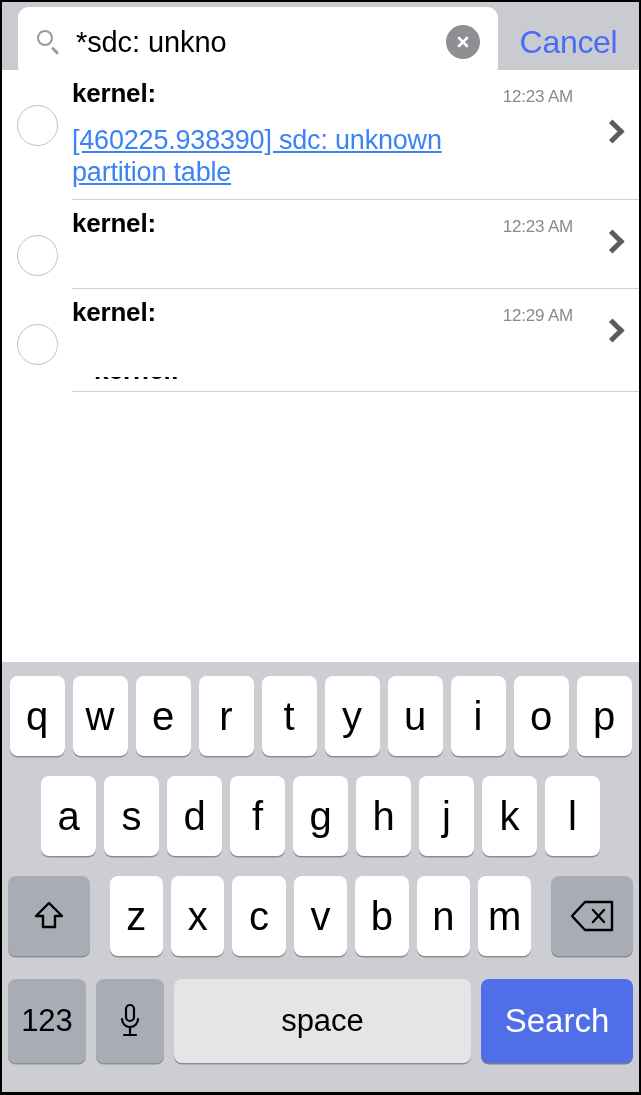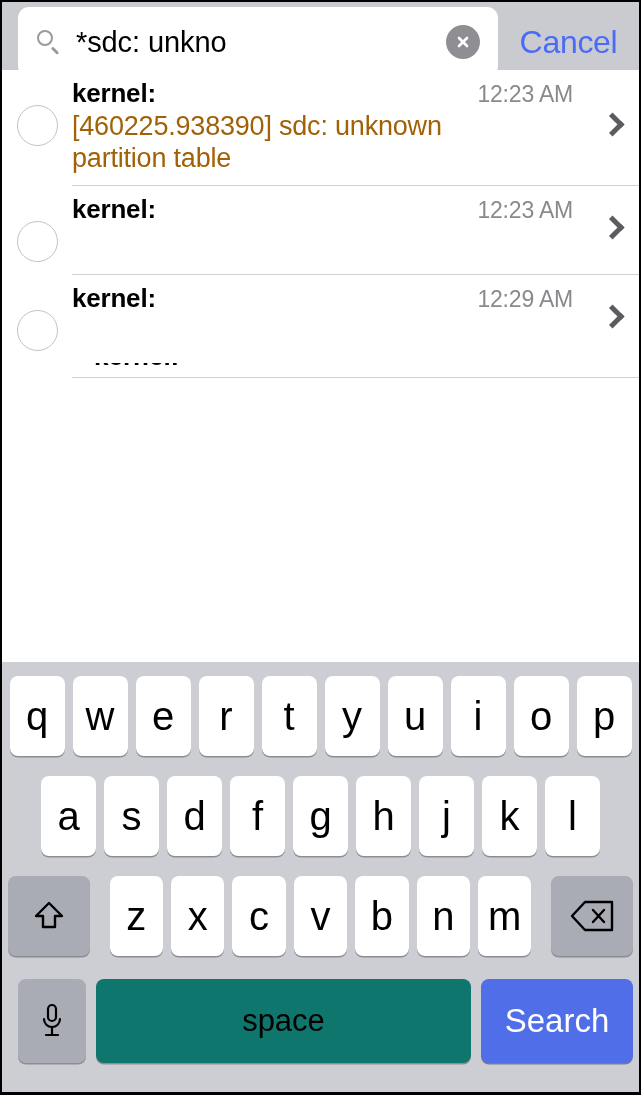--- a/index.html
+++ b/index.html
@@ -144,33 +144,34 @@
     align-items: baseline;
     justify-content: space-between;
   }
   .row-sender {
     font-size: 26px;
     font-weight: bold;
     color: #000;
     letter-spacing: -0.2px;
   }
   .row-time {
-    font-size: 23px;
+    font-size: 17px;
     color: #8a8a8e;
     letter-spacing: -0.2px;
     white-space: nowrap;
     padding-right: 4px;
   }
   .row-msg {
-    margin-top: 2px;
+    margin-top: 16px;
     font-size: 27px;
-    color: #a16207;
+    color: #3b82f6;
     line-height: 1.18;
     letter-spacing: -0.2px;
     max-width: 412px;
+    text-decoration: underline;
   }
   .chevron-cell {
     flex: 0 0 auto;
     width: 56px;
     display: flex;
     align-items: center;
     justify-content: center;
     align-self: stretch;
   }
   .chevron {
@@ -274,21 +275,21 @@
     border-radius: 8px;
     box-shadow: 0 1.5px 0 #8b8d93;
     display: flex;
     align-items: center;
     justify-content: center;
   }
   .key-space {
     flex: 1 1 auto;
     height: 84px;
     margin: 0 10px;
-    background: #0f766e;
+    background: #e5e5e5;
     border-radius: 8px;
     box-shadow: 0 1.5px 0 #8b8d93;
     display: flex;
     align-items: center;
     justify-content: center;
     font-size: 31px;
     color: #000;
   }
   .key-search {
     width: 152px;
@@ -426,20 +427,21 @@
       <div class="key key-wide key-del">
         <svg width="46" height="34" viewBox="0 0 46 34" aria-hidden="true">
           <path d="M16 3 L43 3 L43 31 L16 31 L3 17 Z" fill="none" stroke="#000" stroke-width="2.4" stroke-linejoin="round"></path>
           <line x1="24" y1="11" x2="35" y2="23" stroke="#000" stroke-width="2.4" stroke-linecap="round"></line>
           <line x1="35" y1="11" x2="24" y2="23" stroke="#000" stroke-width="2.4" stroke-linecap="round"></line>
         </svg>
       </div>
     </div>
 
     <div class="kb-row-bottom">
+      <div class="key-123">123</div>
       <div class="key-mic">
         <svg width="26" height="38" viewBox="0 0 26 38" aria-hidden="true">
           <rect x="9" y="3" width="8" height="16" rx="4" fill="none" stroke="#000" stroke-width="2.2"></rect>
           <path d="M5 17 a8 8 0 0 0 16 0" fill="none" stroke="#000" stroke-width="2.2" stroke-linecap="round"></path>
           <line x1="13" y1="25" x2="13" y2="32" stroke="#000" stroke-width="2.2" stroke-linecap="round"></line>
           <line x1="7" y1="33" x2="19" y2="33" stroke="#000" stroke-width="2.2" stroke-linecap="round"></line>
         </svg>
       </div>
       <div class="key-space">space</div>
       <div class="key-search">Search</div>

